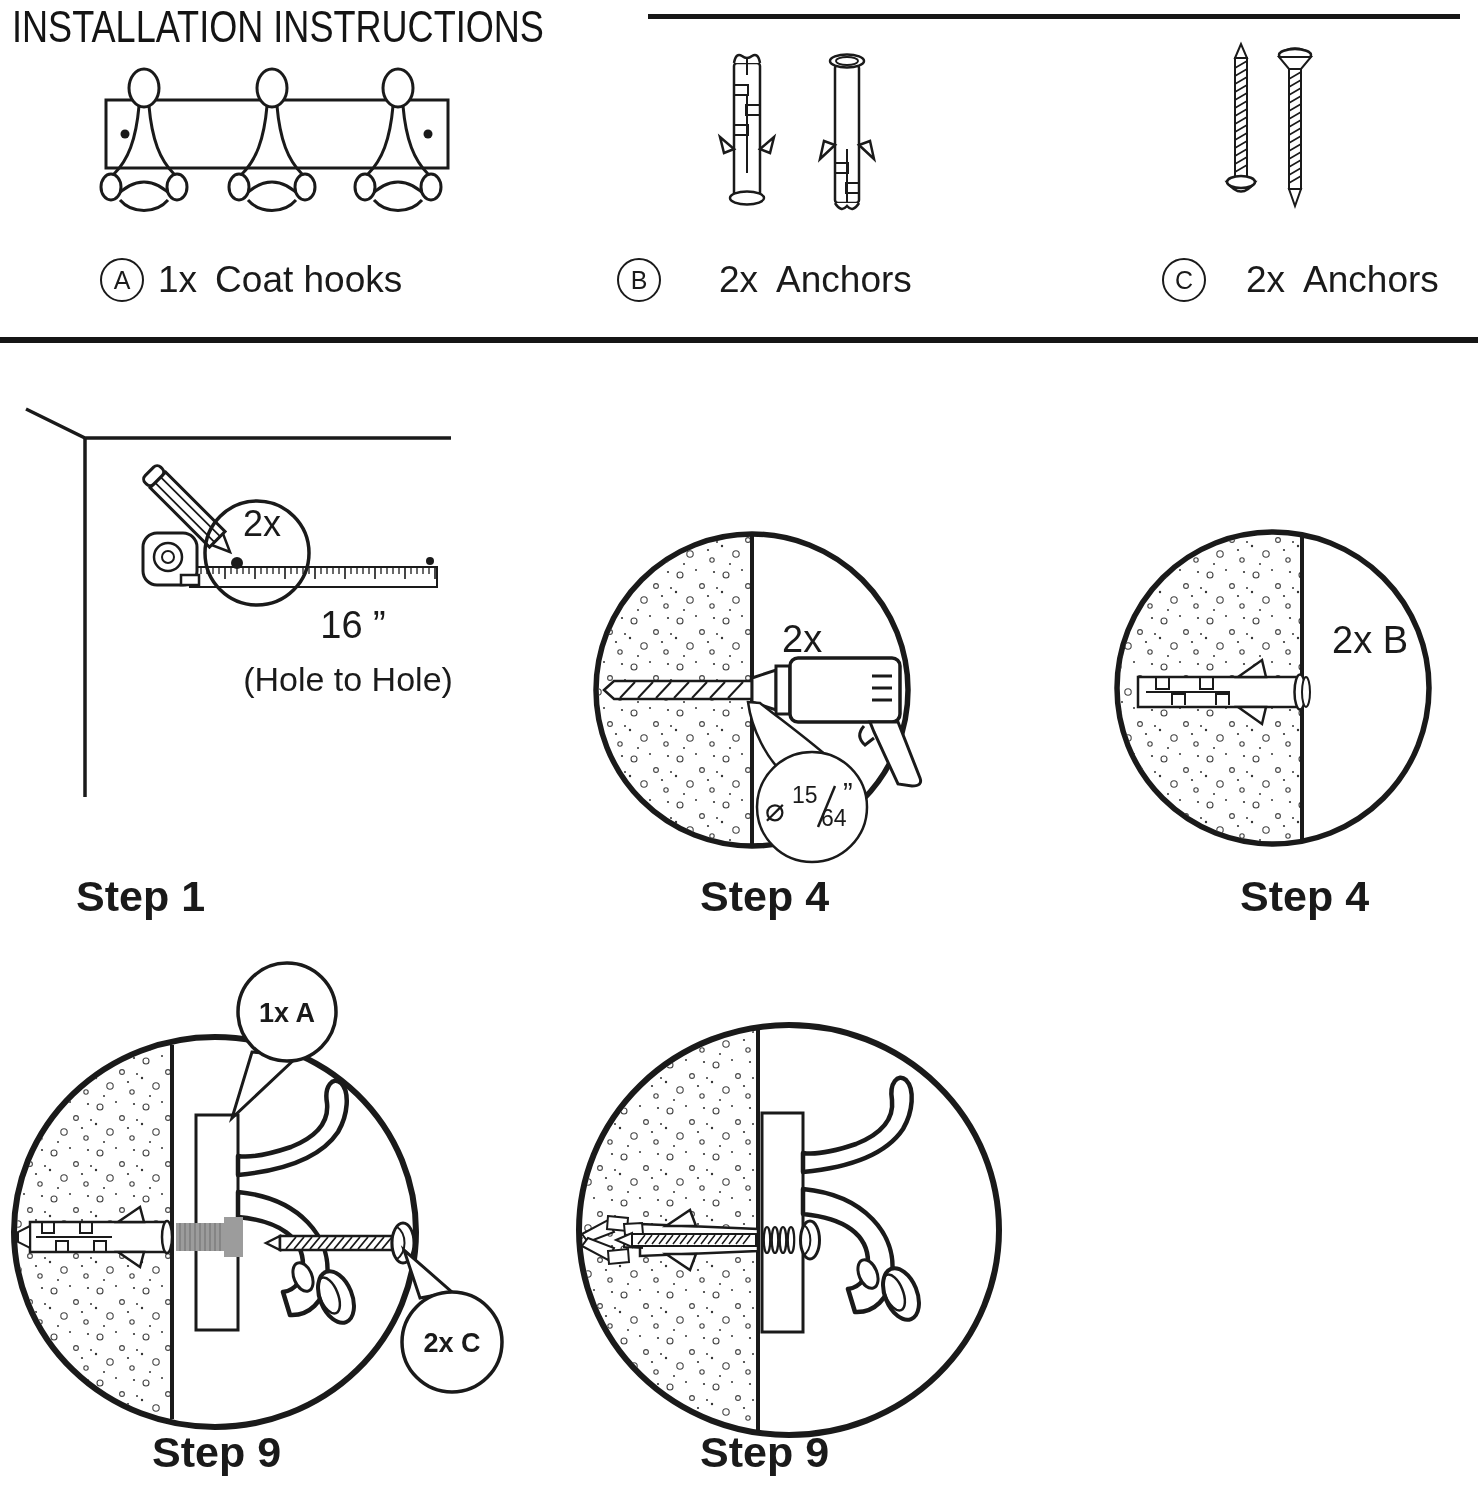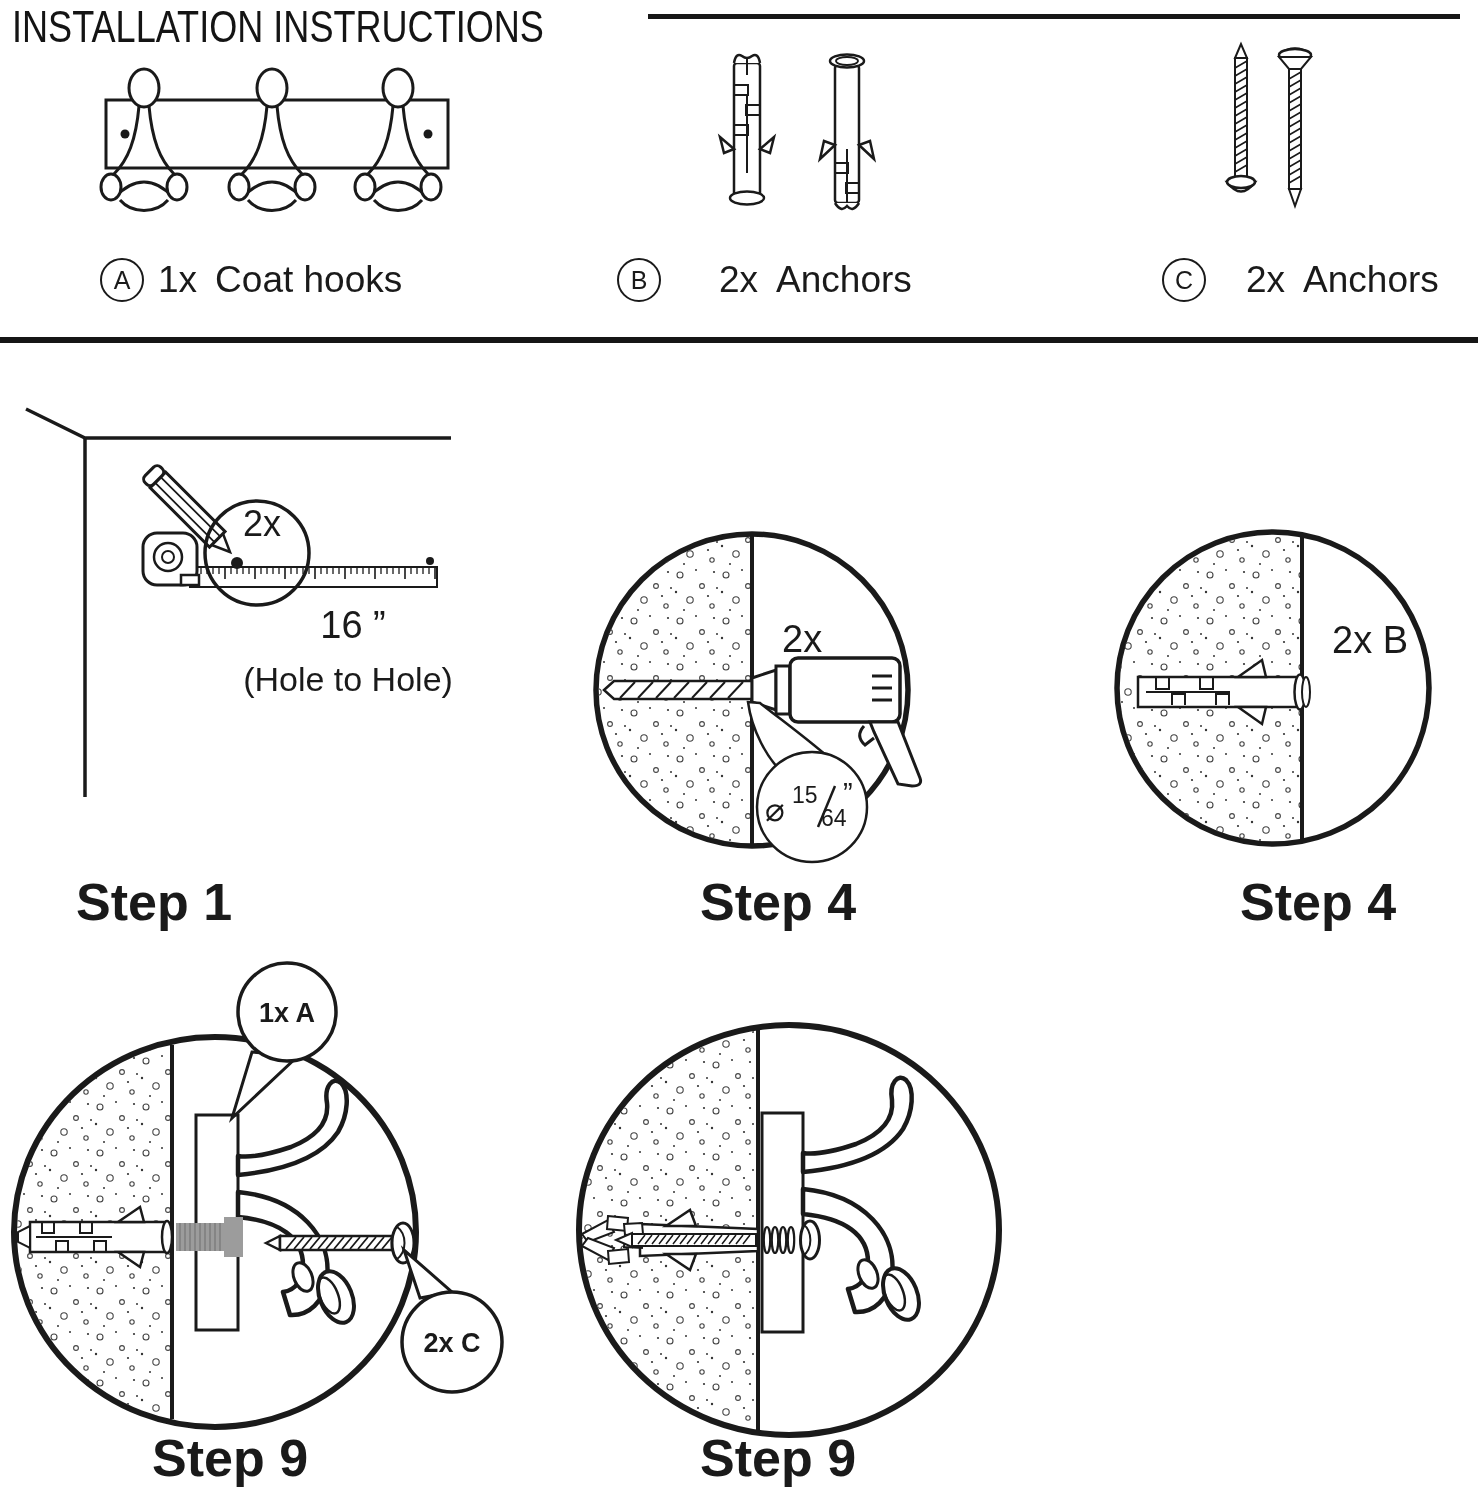--- a/index.html
+++ b/index.html
@@ -26,21 +26,21 @@
 
   .part-row { display:flex; align-items:center; height:44px; }
   .part-circle {
     width:40px; height:40px; border:2.5px solid #1a1a1a; border-radius:50%;
     display:inline-flex; align-items:center; justify-content:center;
     font-size:25px; flex:none;
   }
   .part-qty  { font-size:37px; white-space:pre;text-align:center; }
   .part-name { font-size:37px; margin-left:18px; white-space:pre;text-align:right; }
 
-  .step-label { font-size:52px; font-weight:700; white-space:nowrap; }
+  .step-label { font-size:43px; font-weight:700; white-space:nowrap; }
 
   .t-ann   { font-size:38px; }
   .t-ann2  { font-size:36px; }
   .t-note  { font-size:34px; }
   .t-bub   { font-size:27px; font-weight:700; }
   .t-frac  { font-size:23px; }
   .t-unit  { font-size:29px; }
   .t-dia   { font-size:33px; font-family:"DejaVu Sans", sans-serif; }
 </style>
 </head>

